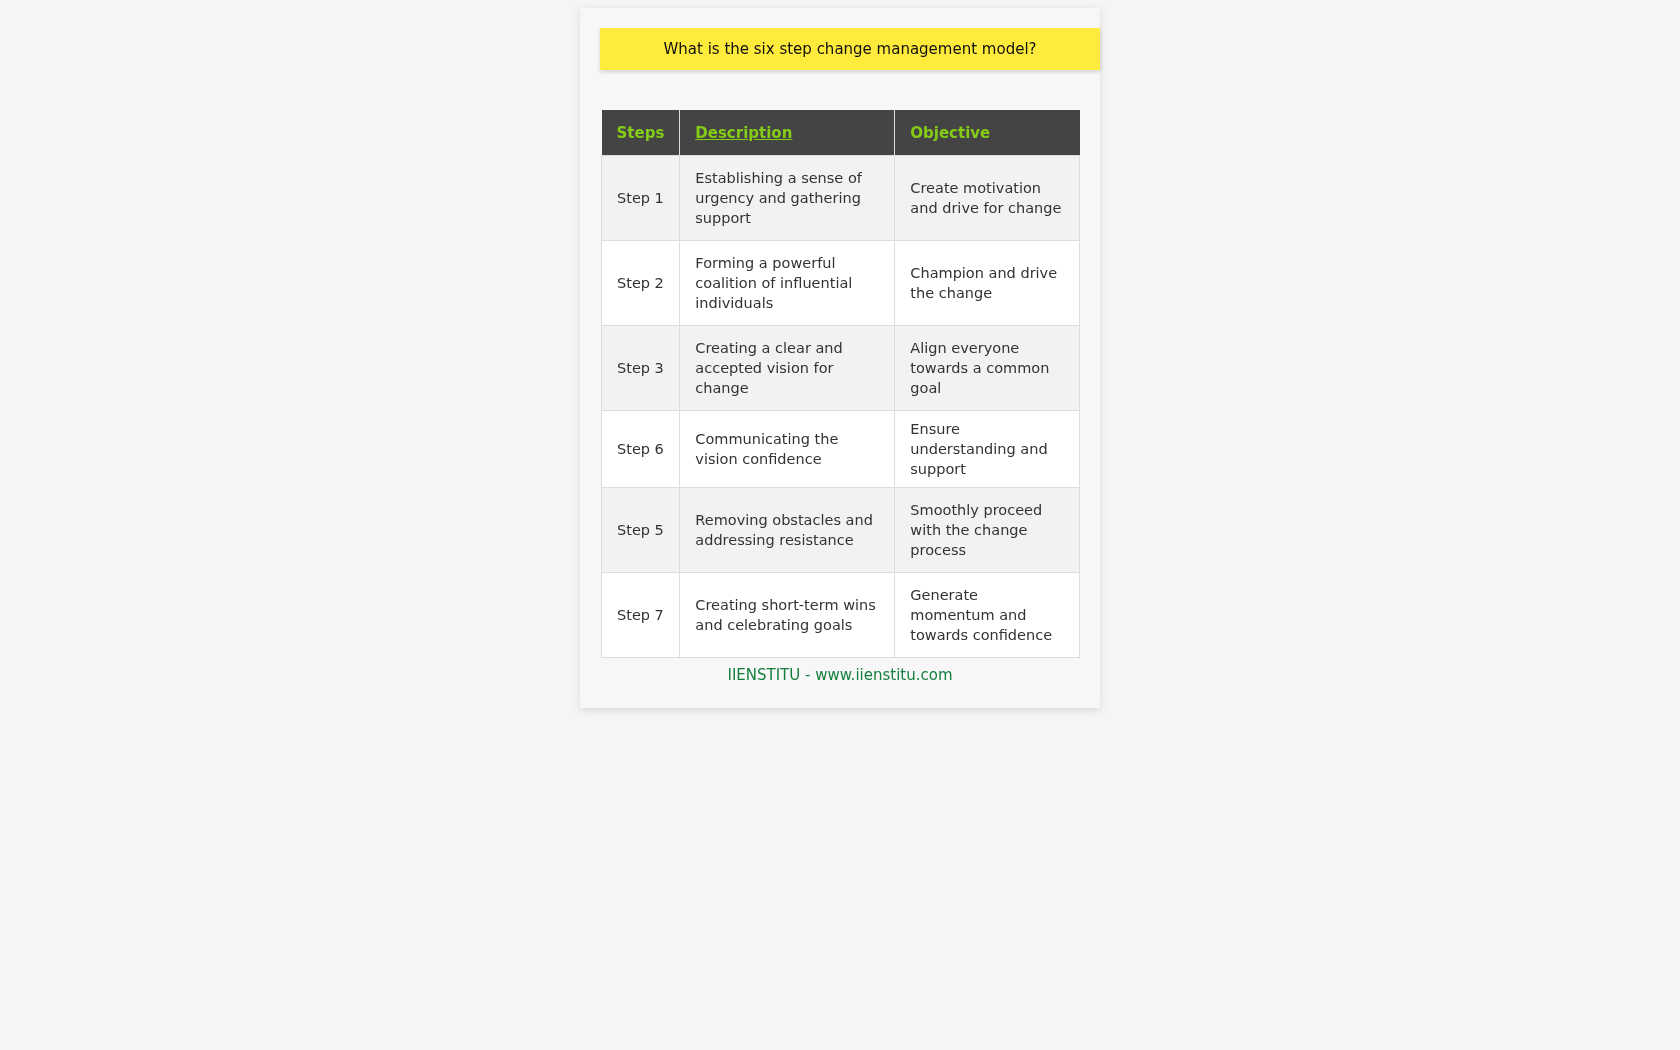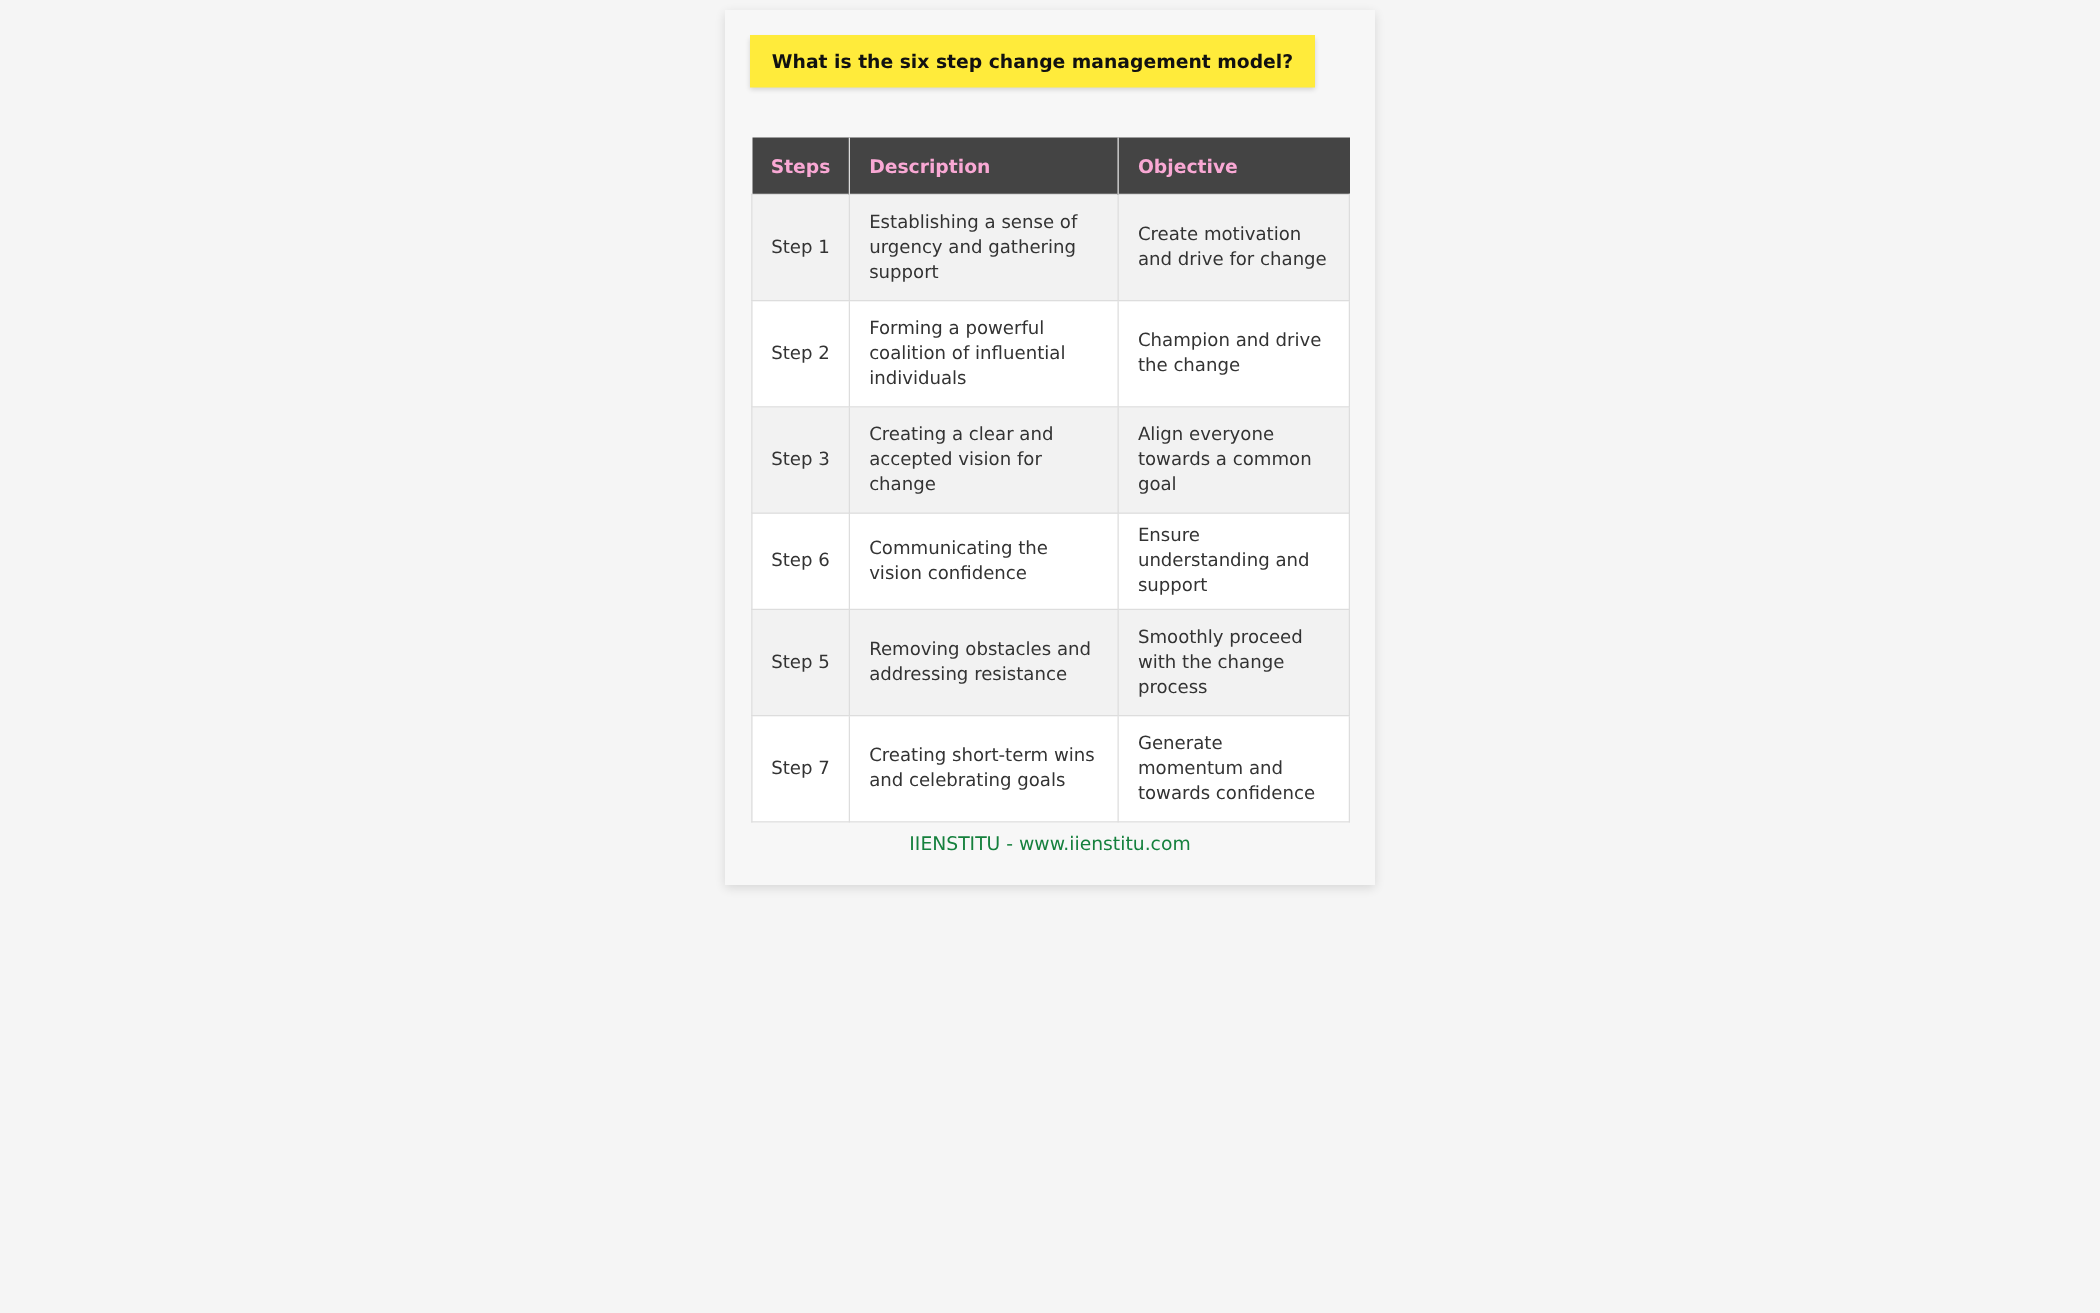--- a/index.html
+++ b/index.html
@@ -7,44 +7,44 @@
     width:1680px; height:1050px; background:#f5f5f5;
     font-family: "DejaVu Sans", "Liberation Sans", sans-serif;
     position:relative; overflow:hidden;
   }
   .card {
     position:absolute; left:580px; top:8px; width:520px; height:700px;
     background:#f7f7f7;
     box-shadow: 0 2px 8px rgba(0,0,0,0.12);
   }
   .banner {
-    position:absolute; left:20px; top:20px; width:452px; height:42px;
+    position:absolute; left:20px; top:20px; width:500px; height:42px;
     background:#ffeb3b;
     box-shadow: 0 2px 4px rgba(0,0,0,0.15);
     display:flex; align-items:center; justify-content:center;
-    font-weight:bold; font-size:15px; color:#111;
+    font-weight:normal; font-size:15px; color:#111;
   }
   table {
     position:absolute; left:21px; top:102px; width:479px;
     border-collapse:collapse; font-size:14.5px; color:#333;
   }
   th {
-    background:#444; color:#f9a8d4; text-align:left; font-weight:bold;
+    background:#444; color:#84cc16; text-align:left; font-weight:bold;
     padding:0 15px; height:45px; font-size:15px;
     border-right:1px solid #ddd;
   }
   th:last-child { border-right:none; }
   td {
     border:1px solid #ddd; padding:8px 15px; vertical-align:middle;
     line-height:20px;
   }
   tr.odd td { background:#f2f2f2; }
   tr.even td { background:#ffffff; }
   .c1 { width:43px; }
-  .c2 { width:184px; }
+  .c2 { width:184px;text-decoration:underline; }
   .footer {
     position:absolute; left:0; top:658px; width:520px; text-align:center;
     font-size:15px; color:#15803d;
   }
 </style>
 </head>
 <body>
 
 <div class="card">
   <div class="banner">What is the six step change management model?</div>

